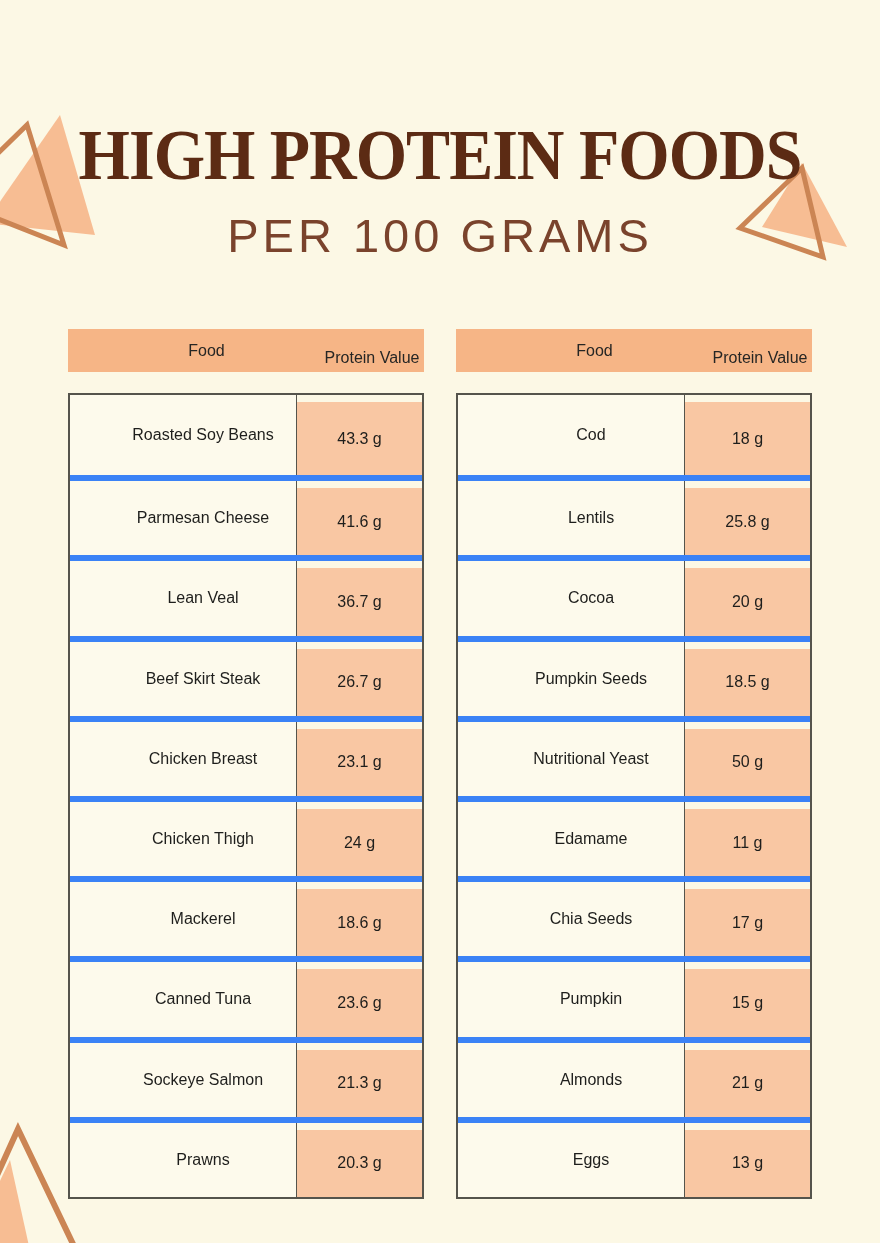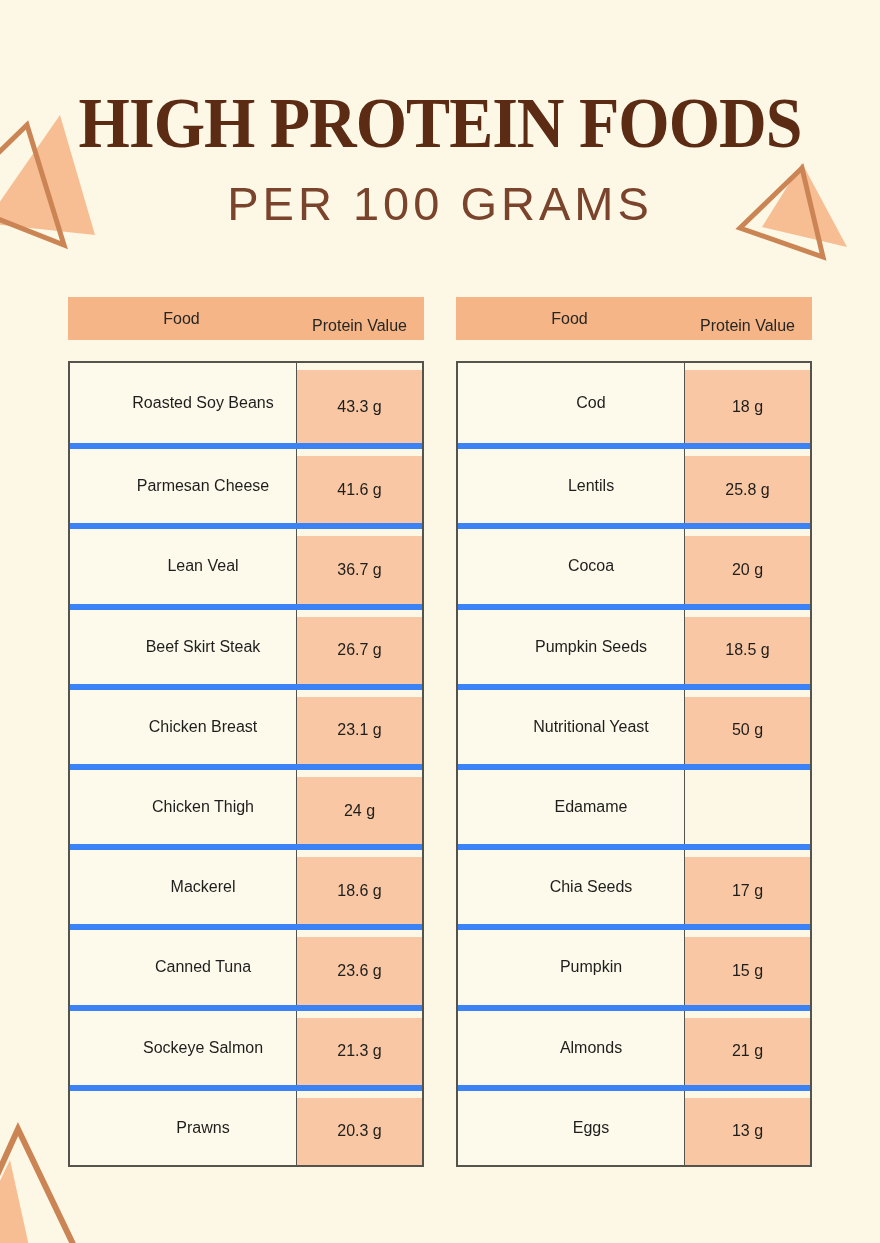--- a/index.html
+++ b/index.html
@@ -12,21 +12,21 @@
     background: #FCF8E5;
     overflow: hidden;
   }
   .deco { position: absolute; z-index: 0; pointer-events: none; }
   .deco-tl { left: 0; top: 95px; }
   .deco-tr { left: 722px; top: 148px; }
   .deco-bl { left: 0; top: 1115px; }
 
   .content { position: relative; z-index: 1; }
 
-  .titles { text-align: center; padding-top: 88px; }
+  .titles { text-align: center; padding-top: 120px; }
   .main-title {
     font-family: "Liberation Serif", serif;
     font-weight: 700;
     font-size: 66px;
     line-height: 1;
     letter-spacing: -1px;
     color: #5C2B14;
     transform: scaleY(1.08);
     transform-origin: top center;
   }
@@ -48,21 +48,21 @@
   }
   .food-table { width: 356px; }
   .thead {
     height: 43px;
     background: #F6B586;
     display: flex;
     align-items: center;
     margin-bottom: 21px;
   }
   .th { color: #262624; font-size: 16px; }
-  .th-food { width: 227px; text-align: center; }
+  .th-food { width: 227px; text-align: center; margin-left: 25px; }
   .th-value { flex: 1; text-align: center; position: relative; top: 7px; }
   .tbody {
     height: 806px;
     border: 2px solid #55544C;
     display: grid;
     grid-template-rows: repeat(10, 1fr);
   }
   .row { display: flex; }
   .row + .row { border-top: 6px solid #3b82f6; }
   .cell {
@@ -176,20 +176,21 @@
           <div class="row">
             <div class="cell cell-food">Pumpkin Seeds</div>
             <div class="cell cell-value">18.5 g</div>
           </div>
           <div class="row">
             <div class="cell cell-food">Nutritional Yeast</div>
             <div class="cell cell-value">50 g</div>
           </div>
           <div class="row">
             <div class="cell cell-food">Edamame</div>
+            <div class="cell cell-value">11 g</div>
           </div>
           <div class="row">
             <div class="cell cell-food">Chia Seeds</div>
             <div class="cell cell-value">17 g</div>
           </div>
           <div class="row">
             <div class="cell cell-food">Pumpkin</div>
             <div class="cell cell-value">15 g</div>
           </div>
           <div class="row">

